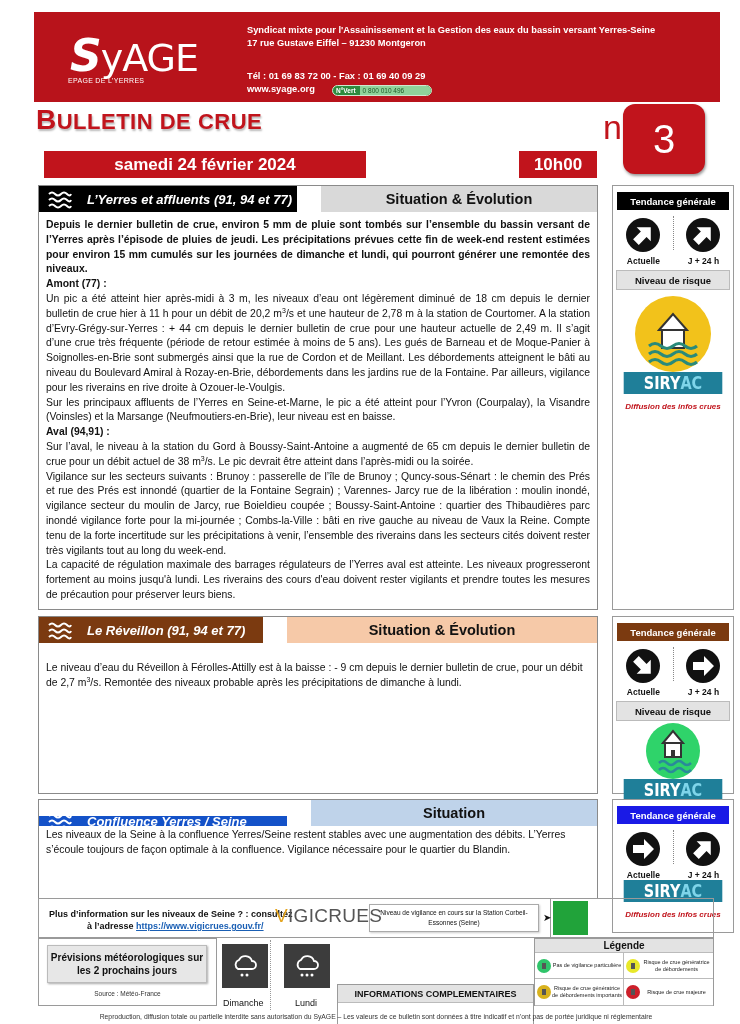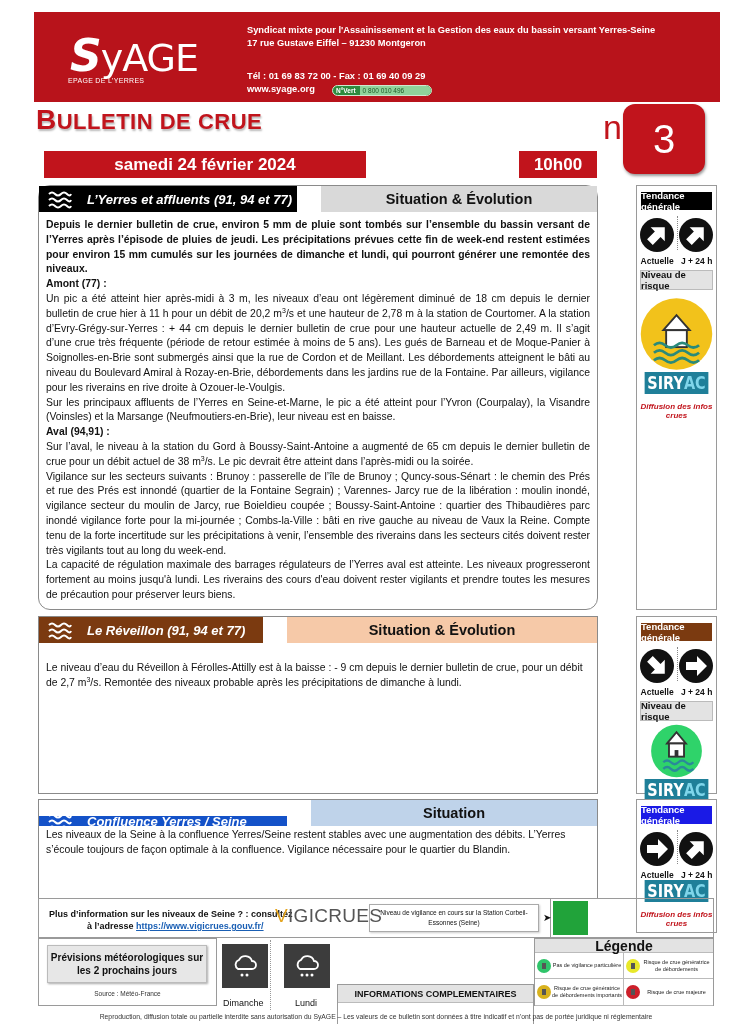--- a/index.html
+++ b/index.html
@@ -33,21 +33,21 @@
   .sec { position: absolute; left: 38px; width: 560px; border: 1px solid #8a8a8a; background: #fff; }
   .sec .bar { display: flex; height: 26px; }
   .sec .bar .left { display: flex; align-items: center; color: #fff; font-style: italic; font-weight: bold; font-size: 13px; padding-left: 8px; }
   .sec .bar .right { flex: 1; display: flex; align-items: center; justify-content: center; font-weight: bold; font-size: 14.5px; color: #111; margin-left: 24px; }
   .wave { width: 26px; height: 20px; margin-right: 14px; }
   .sec .body { padding: 6px 7px; font-size: 10.4px; line-height: 14.8px; text-align: justify; }
   .sec .body p { margin: 0; }
   sup.s { font-size: 7px; vertical-align: super; line-height: 0; }
 
   
-  .side { position: absolute; left: 636px; width: 81px; border: 1px solid #9a9a9a; background: #fff; }
+  .side { position: absolute; left: 612px; width: 122px; border: 1px solid #9a9a9a; background: #fff; }
   .side .th { margin: 6px 4px 0; height: 18px; color: #fff; font-size: 9.5px; font-weight: bold; display: flex; align-items: center; justify-content: center; }
   .side .arrows { position: relative; display: flex; justify-content: space-around; padding-top: 8px; height: 48px; }
   .side .arrows::after { content: ""; position: absolute; left: 50%; top: 6px; height: 34px; border-left: 1px dotted #888; }
   .arr { width: 34px; height: 34px; border-radius: 50%; background: #111; display: flex; align-items: center; justify-content: center; }
   .side .lbls { display: flex; justify-content: space-around; font-size: 8.5px; font-weight: bold; margin-top: -2px; }
   .side .risk { margin: 4px 3px 0; height: 20px; background: #e3e3e3; border: 1px solid #bbb; font-size: 9.5px; font-weight: bold; display: flex; align-items: center; justify-content: center; }
   .side .riskimg { display: flex; justify-content: center; margin-top: 4px; }
   .siryac { margin: 0 2px; height: 22px; background: #1f7f99; color: #fff; font-size: 17px; font-weight: bold; display: flex; align-items: center; justify-content: center; letter-spacing: 0; font-family: "DejaVu Sans", sans-serif; transform: scaleX(0.85); }
   .siryac .ac { color: #7fd5ea; }
   .side .diff { color: #c1141c; font-size: 8px; font-style: italic; font-weight: bold; text-align: center; margin-top: 8px; }
@@ -68,21 +68,21 @@
   .meteo { position: absolute; left: 38px; top: 938px; width: 179px; height: 68px; border: 1px solid #9a9a9a; }
   .meteo .btn { position: absolute; left: 8px; top: 6px; width: 160px; height: 38px; background: #e7e7e7; border: 1px solid #bbb; box-shadow: 1px 1px 2px #aaa; font-size: 10px; font-weight: bold; text-align: center; display: flex; align-items: center; justify-content: center; line-height: 13px; }
   .meteo .src { position: absolute; left: 0; width: 100%; top: 51px; text-align: center; font-size: 6.5px; color: #333; }
   .wx { position: absolute; top: 944px; width: 46px; height: 44px; background: #3c3c3c; display: flex; align-items: center; justify-content: center; }
   .wxl { position: absolute; top: 998px; font-size: 9px; }
   .wxsep { position: absolute; left: 270px; top: 940px; height: 70px; border-left: 1px dotted #999; }
   .infos { position: absolute; left: 337px; top: 984px; width: 197px; height: 76px; border: 1px solid #9a9a9a; }
   .infos .h { height: 18px; background: #e3e3e3; font-size: 9px; font-weight: bold; display: flex; align-items: center; justify-content: center; border-bottom: 1px solid #bbb; }
   .infos .msg { padding: 22px 6px; color: #d1232a; font-size: 13px; font-weight: bold; line-height: 13px; margin-left: 36px; }
   .legend { position: absolute; left: 534px; top: 938px; width: 180px; height: 68px; border: 1px solid #9a9a9a; }
-  .legend .h { height: 14px; background: #e3e3e3; font-size: 14px; font-weight: bold; display: flex; align-items: center; justify-content: center; border-bottom: 1px solid #bbb; }
+  .legend .h { height: 14px; background: #e3e3e3; font-size: 10px; font-weight: bold; display: flex; align-items: center; justify-content: center; border-bottom: 1px solid #bbb; }
   .legend .grid { display: grid; grid-template-columns: 1fr 1fr; grid-template-rows: 26px 27px; }
   .legend .cell { display: flex; align-items: center; border-right: 1px solid #bbb; border-bottom: 1px solid #bbb; padding-left: 2px; }
   .legend .cell:nth-child(2n) { border-right: none; }
   .legend .dot { width: 14px; height: 14px; border-radius: 50%; flex: none; position: relative; }
   .legend .dot::after { content: ""; position: absolute; left: 5px; top: 4px; width: 4px; height: 6px; background: #555; }
   .legend .lt { font-size: 5.5px; text-align: center; flex: 1; line-height: 7px; color: #222; }
   .foot { position: absolute; left: 38px; top: 1013px; width: 676px; font-size: 6.8px; text-align: center; color: #333; }
 </style>
 </head>
 <body>
@@ -114,21 +114,21 @@
     <span class="n">0 800 010 496</span>
   </div>
 </div>
 
 <div class="title"><span>B</span><span class="sc">ULLETIN DE CRUE</span></div>
 <div class="num-n">n°</div>
 <div class="num-box">3</div>
 <div class="datebar">samedi 24 février 2024</div>
 <div class="timebar">10h00</div>
 
-<div class="sec" style="top:185px; height:425px;border-radius:12px;">
+<div class="sec" style="top:185px; height:425px;">
   <div class="bar">
     <div class="left" style="background:#000; width:258px;">
       <svg class="wave">
           <use href="#wave3"></use>
         </svg>
       <span>L’Yerres et affluents (91, 94 et 77)</span>
     </div>
     <div class="right" style="background:#d9d9d9;">Situation &amp; Évolution</div>
   </div>
   <div class="body">

